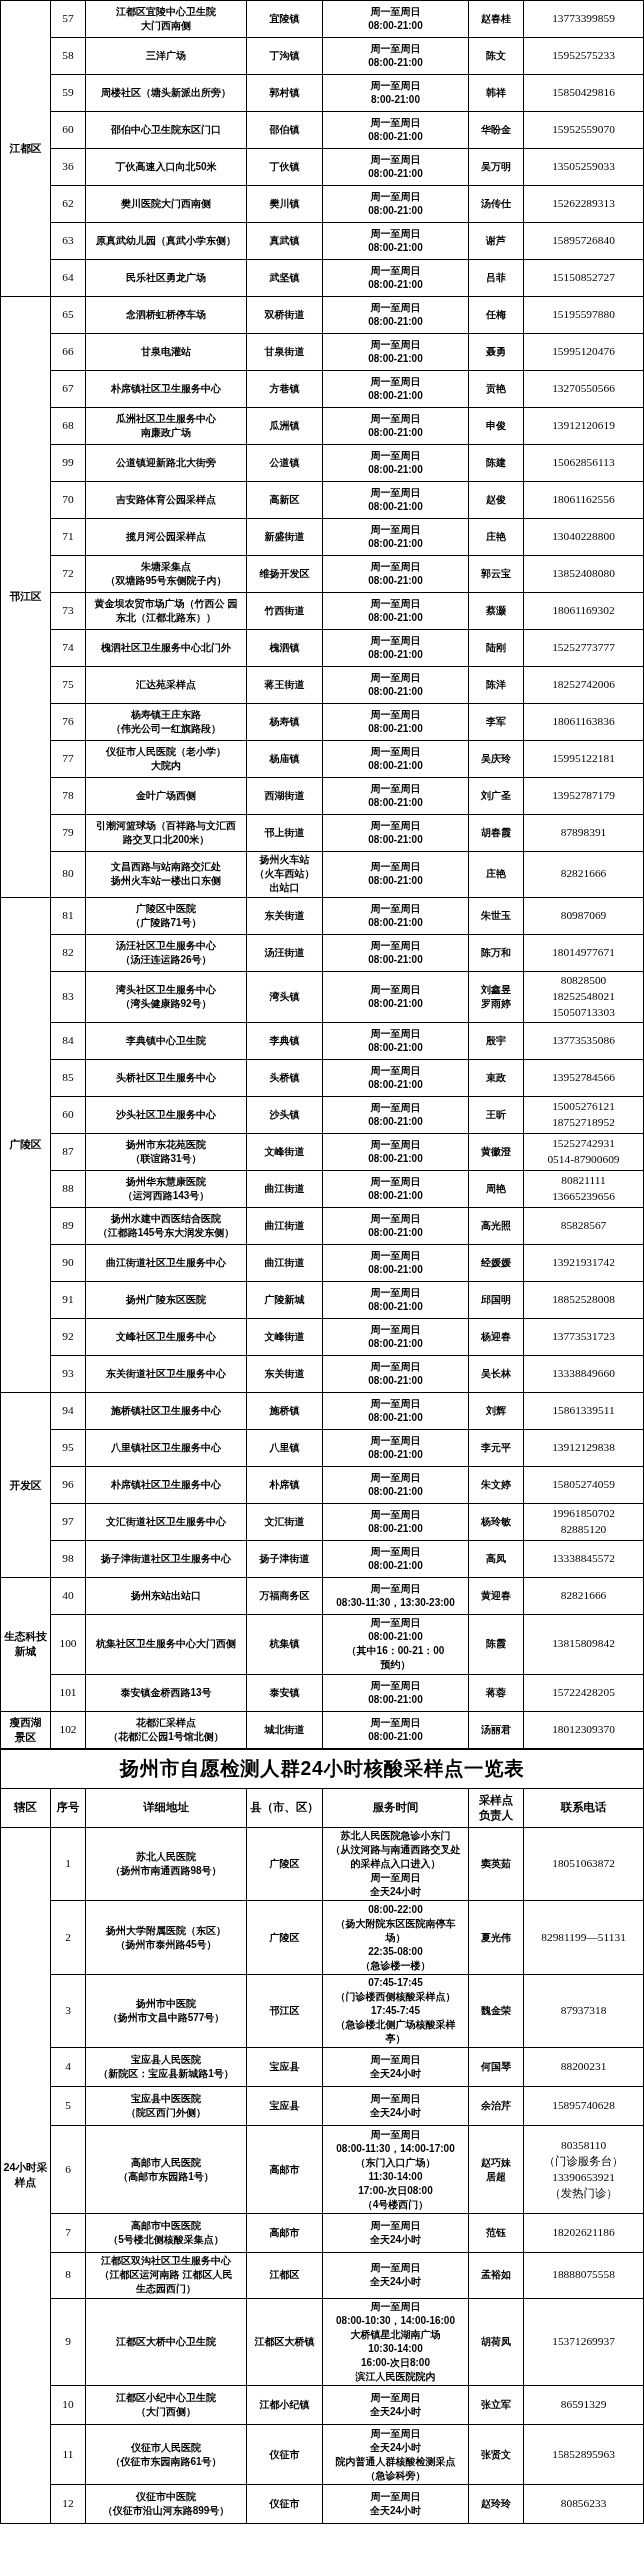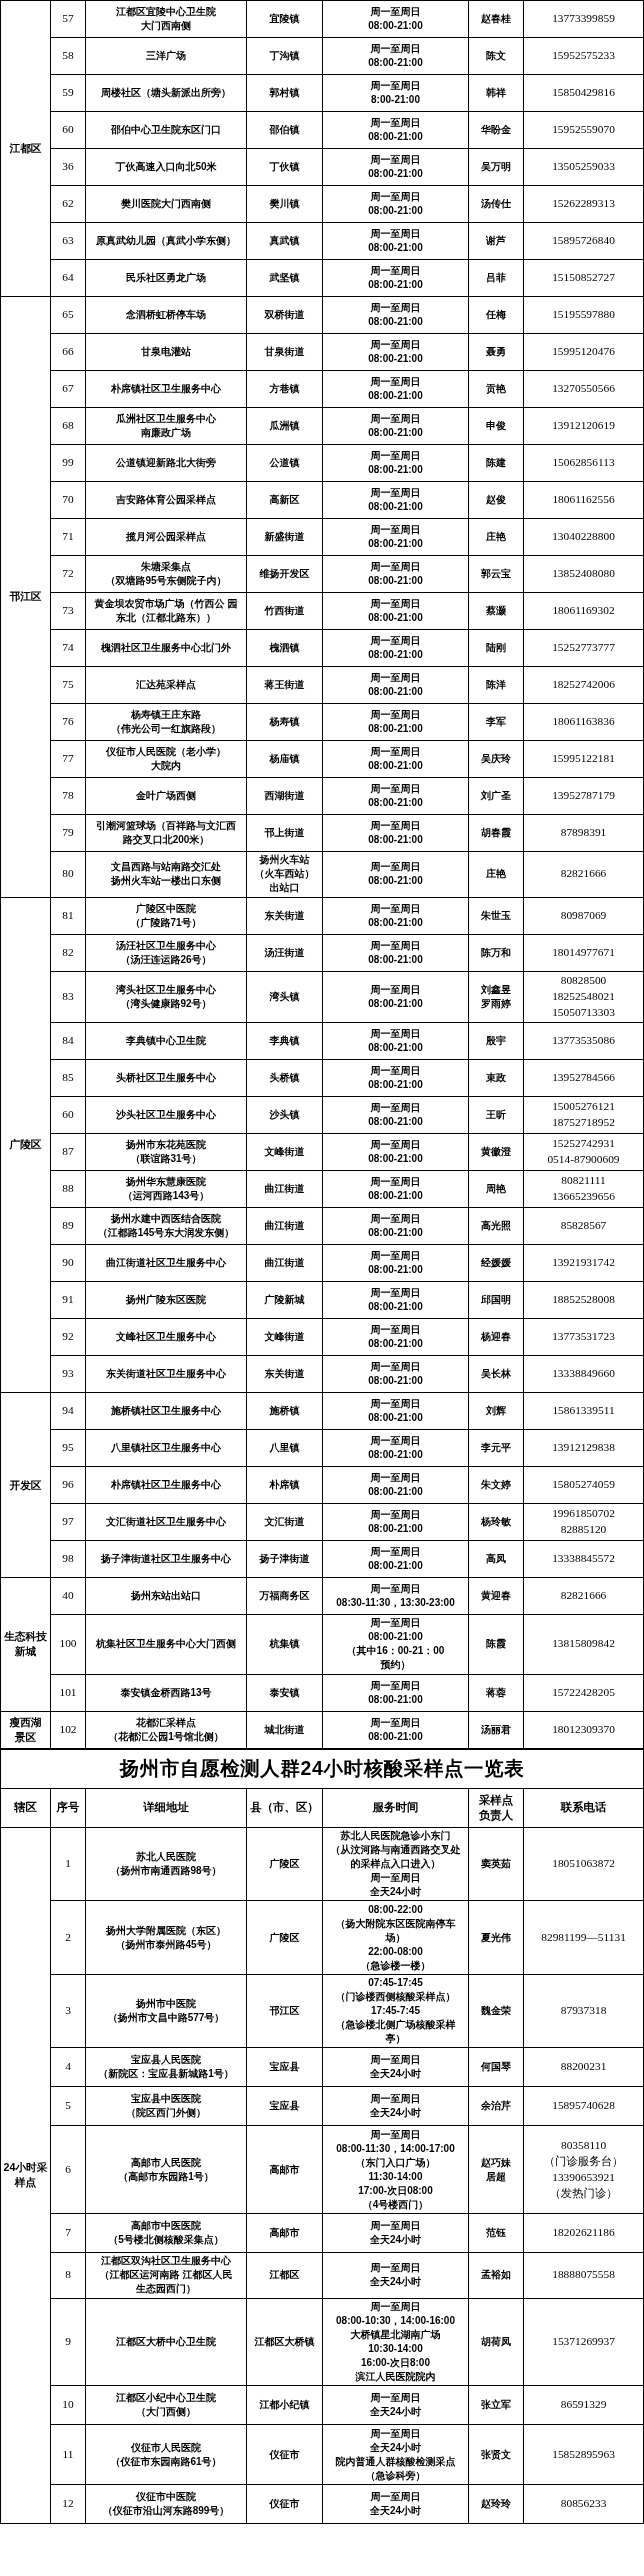--- a/index.html
+++ b/index.html
@@ -530,21 +530,21 @@
           <td class="num cell-phone">18051063872</td>
         </tr>
         <tr>
           <td class="num cell-no">2</td>
           <td class="cell-address">扬州大学附属医院（东区）
 （扬州市泰州路45号）</td>
           <td class="cell-county">广陵区</td>
           <td class="cell-time">08:00-22:00
 （扬大附院东区医院南停车
 场）
-22:00-08:00
+22:35-08:00
 （急诊楼一楼）</td>
           <td class="cell-person">夏光伟</td>
           <td class="num cell-phone">82981199—51131</td>
         </tr>
         <tr>
           <td class="num cell-no">3</td>
           <td class="cell-address">扬州市中医院
 （扬州市文昌中路577号）</td>
           <td class="cell-county">邗江区</td>
           <td class="cell-time">07:45-17:45

